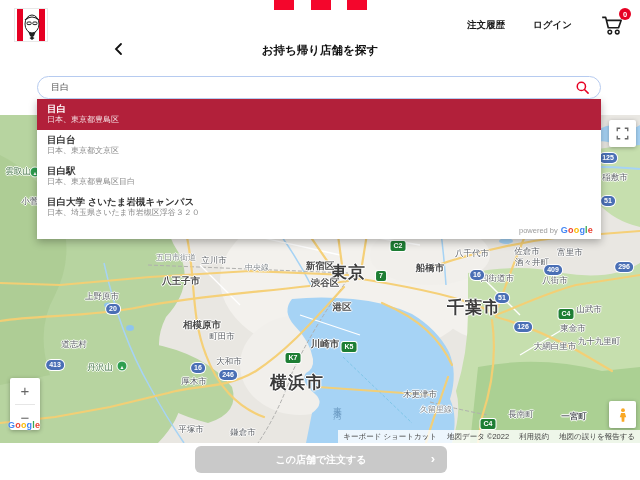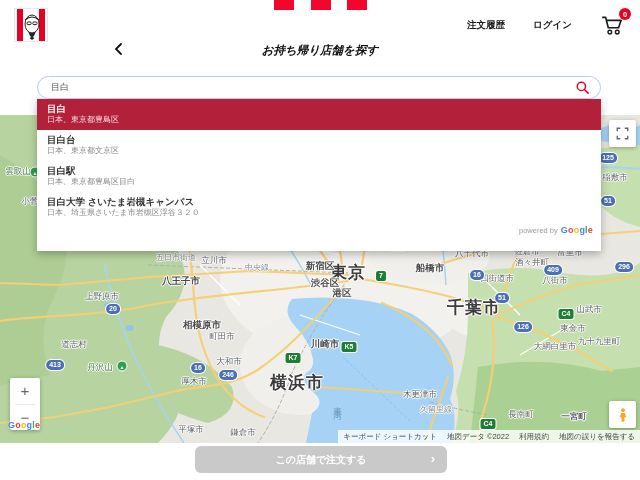--- a/index.html
+++ b/index.html
@@ -13,42 +13,42 @@
   .kfc-logo .stripe{position:absolute;top:0;width:6px;height:100%;background:#e60023;}
   .kfc-logo .stripe.l{left:2px;} .kfc-logo .stripe.r{right:2px;}
   .banner-stripes{position:absolute;top:0;left:0;width:640px;height:10px;pointer-events:none;}
   .banner-stripes i{position:absolute;top:0;height:10px;width:20px;background:#f4062c;}
   .hdr-right{position:absolute;right:16px;top:13px;display:flex;align-items:center;gap:28px;}
   .hdr-link{font-size:9.5px;font-weight:bold;color:#1a1a1a;cursor:pointer;white-space:nowrap;}
   .cart{position:relative;cursor:pointer;width:24px;height:24px;}
   .cart-badge{position:absolute;top:-5px;right:-7px;min-width:12px;height:12px;border-radius:7px;
               background:#e60023;color:#fff;font-size:7.5px;font-weight:bold;display:flex;
               align-items:center;justify-content:center;padding:0 2px;box-sizing:border-box;}
-  .subheader{position:absolute;left:0;top:40px;width:640px;height:26px;font-style:italic;}
+  .subheader{position:absolute;left:0;top:40px;width:640px;height:26px;}
   .back-btn{position:absolute;left:112px;top:2px;width:16px;height:16px;cursor:pointer;}
   .page-title{position:absolute;left:0;top:3px;width:100%;text-align:center;font-size:11.5px;
               font-weight:bold;color:#111;}
 
   
   .search-wrap{position:absolute;left:37px;top:76px;width:564px;height:23px;z-index:40;}
   .search-input{width:100%;height:100%;box-sizing:border-box;border:1.5px solid #b6cbf0;
                 border-radius:13px;padding:0 34px 0 13px;font-size:9px;color:#555;outline:none;
                 font-family:inherit;background:#fff;}
   .search-icon{position:absolute;right:11px;top:4px;width:15px;height:15px;cursor:pointer;}
 
   
   .dropdown{position:absolute;left:37px;top:99px;width:564px;background:#fff;z-index:35;
             box-shadow:0 3px 8px rgba(0,0,0,.28);}
   .dd-item{padding:4px 10px 5px;cursor:pointer;}
   .dd-main{font-size:9.5px;font-weight:bold;color:#333;line-height:12px;white-space:nowrap;overflow:hidden;}
   .dd-sub{font-size:8px;color:#8a8a8a;line-height:10px;white-space:nowrap;overflow:hidden;}
   .dd-item.selected{background:#b2203a;}
   .dd-item.selected .dd-main{color:#fff;}
   .dd-item.selected .dd-sub{color:rgba(255,255,255,.85);}
-  .dd-footer{display:flex;justify-content:flex-end;align-items:center;padding:2px 8px 16px;gap:3px;}
+  .dd-footer{display:flex;justify-content:flex-end;align-items:center;padding:2px 8px 4px;gap:3px;}
   .powered-by{font-size:7.5px;color:#9a9a9a;}
   .gword{font-size:9px;font-weight:bold;letter-spacing:.2px;}
   .gword span{display:inline;}
 
   
   .map{position:absolute;left:0;top:115px;width:640px;height:328px;background:#e9e7e2;
        overflow:hidden;z-index:1;cursor:grab;}
   .map-label{position:absolute;transform:translate(-50%,-50%);white-space:nowrap;
              text-shadow:1px 0 0 #fff,-1px 0 0 #fff,0 1px 0 #fff,0 -1px 0 #fff,0 0 2px #fff;}
   .map-label.city{font-size:9.5px;font-weight:bold;color:#4a4a4a;}
@@ -160,21 +160,21 @@
         <path d="M448 262 C440 286 432 306 426 328"></path>
         <path d="M432 152 C472 138 512 128 562 122 L640 116"></path>
       </g>
     </svg>
 
     <div class="map-labels">
 
     <span class="map-label city-lg" style="left: 348px; top: 157px;">東京</span>
         <span class="map-label city" style="left: 320px; top: 151px;">新宿区</span>
         <span class="map-label city" style="left: 325px; top: 168px;">渋谷区</span>
-        <span class="map-label city" style="left: 342px; top: 178px;">港区</span>
+        <span class="map-label city" style="left: 342px; top: 192px;">港区</span>
         <span class="map-label city" style="left: 325px; top: 229px;">川崎市</span>
         <span class="map-label city-lg" style="left: 297px; top: 267px;">横浜市</span>
         <span class="map-label city" style="left: 430px; top: 153px;">船橋市</span>
         <span class="map-label city-lg" style="left: 474px; top: 192px;">千葉市</span>
         <span class="map-label city" style="left: 181px; top: 166px;">八王子市</span>
         <span class="map-label city" style="left: 202px; top: 210px;">相模原市</span>
         <span class="map-label town" style="left: 102px; top: 182px;">上野原市</span>
         <span class="map-label town" style="left: 214px; top: 146px;">立川市</span>
         <span class="map-label town" style="left: 222px; top: 222px;">町田市</span>
         <span class="map-label town" style="left: 229px; top: 247px;">大和市</span>

